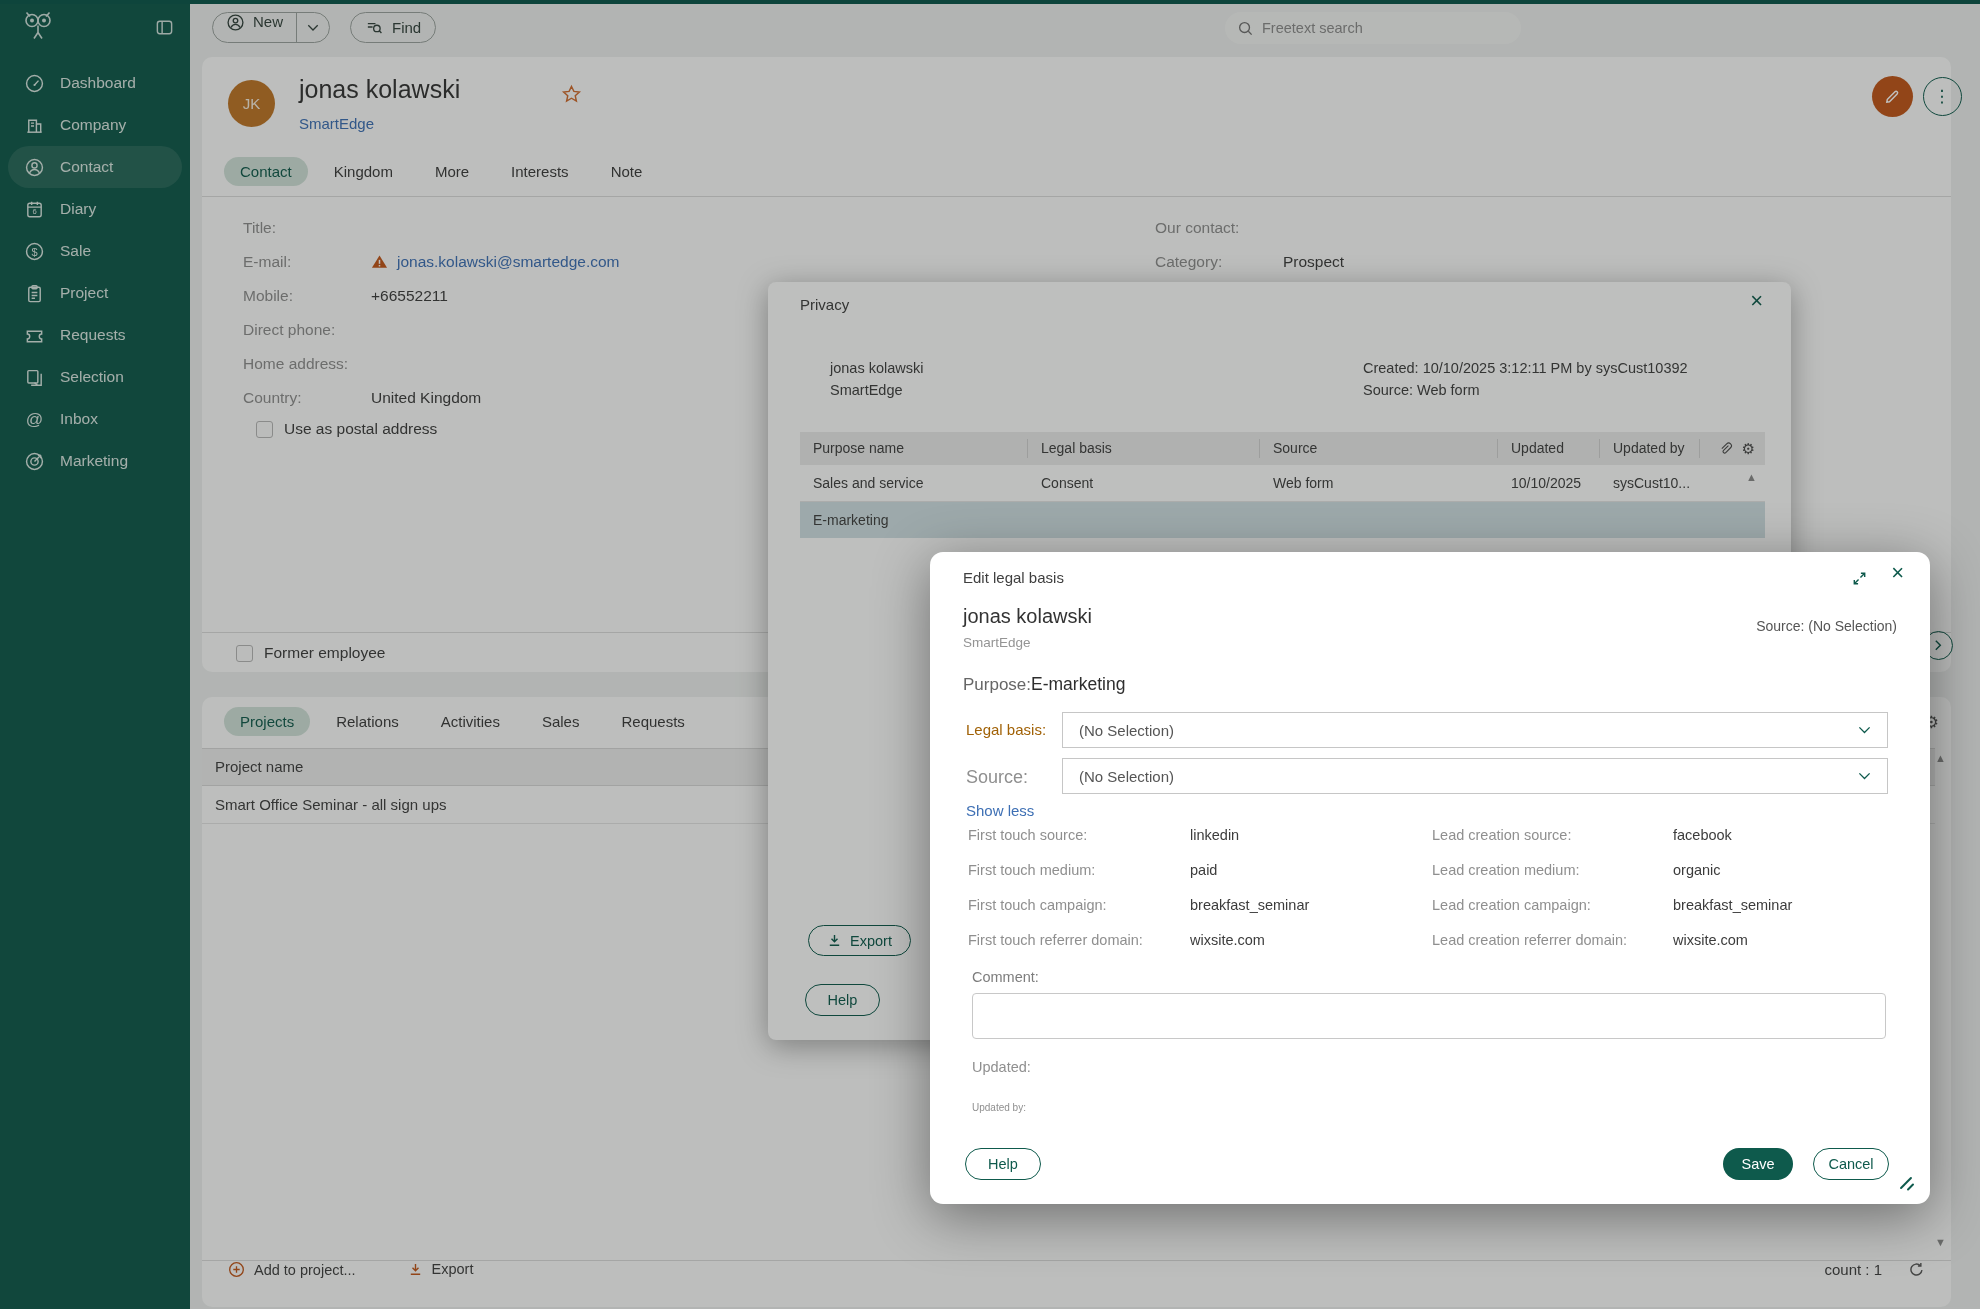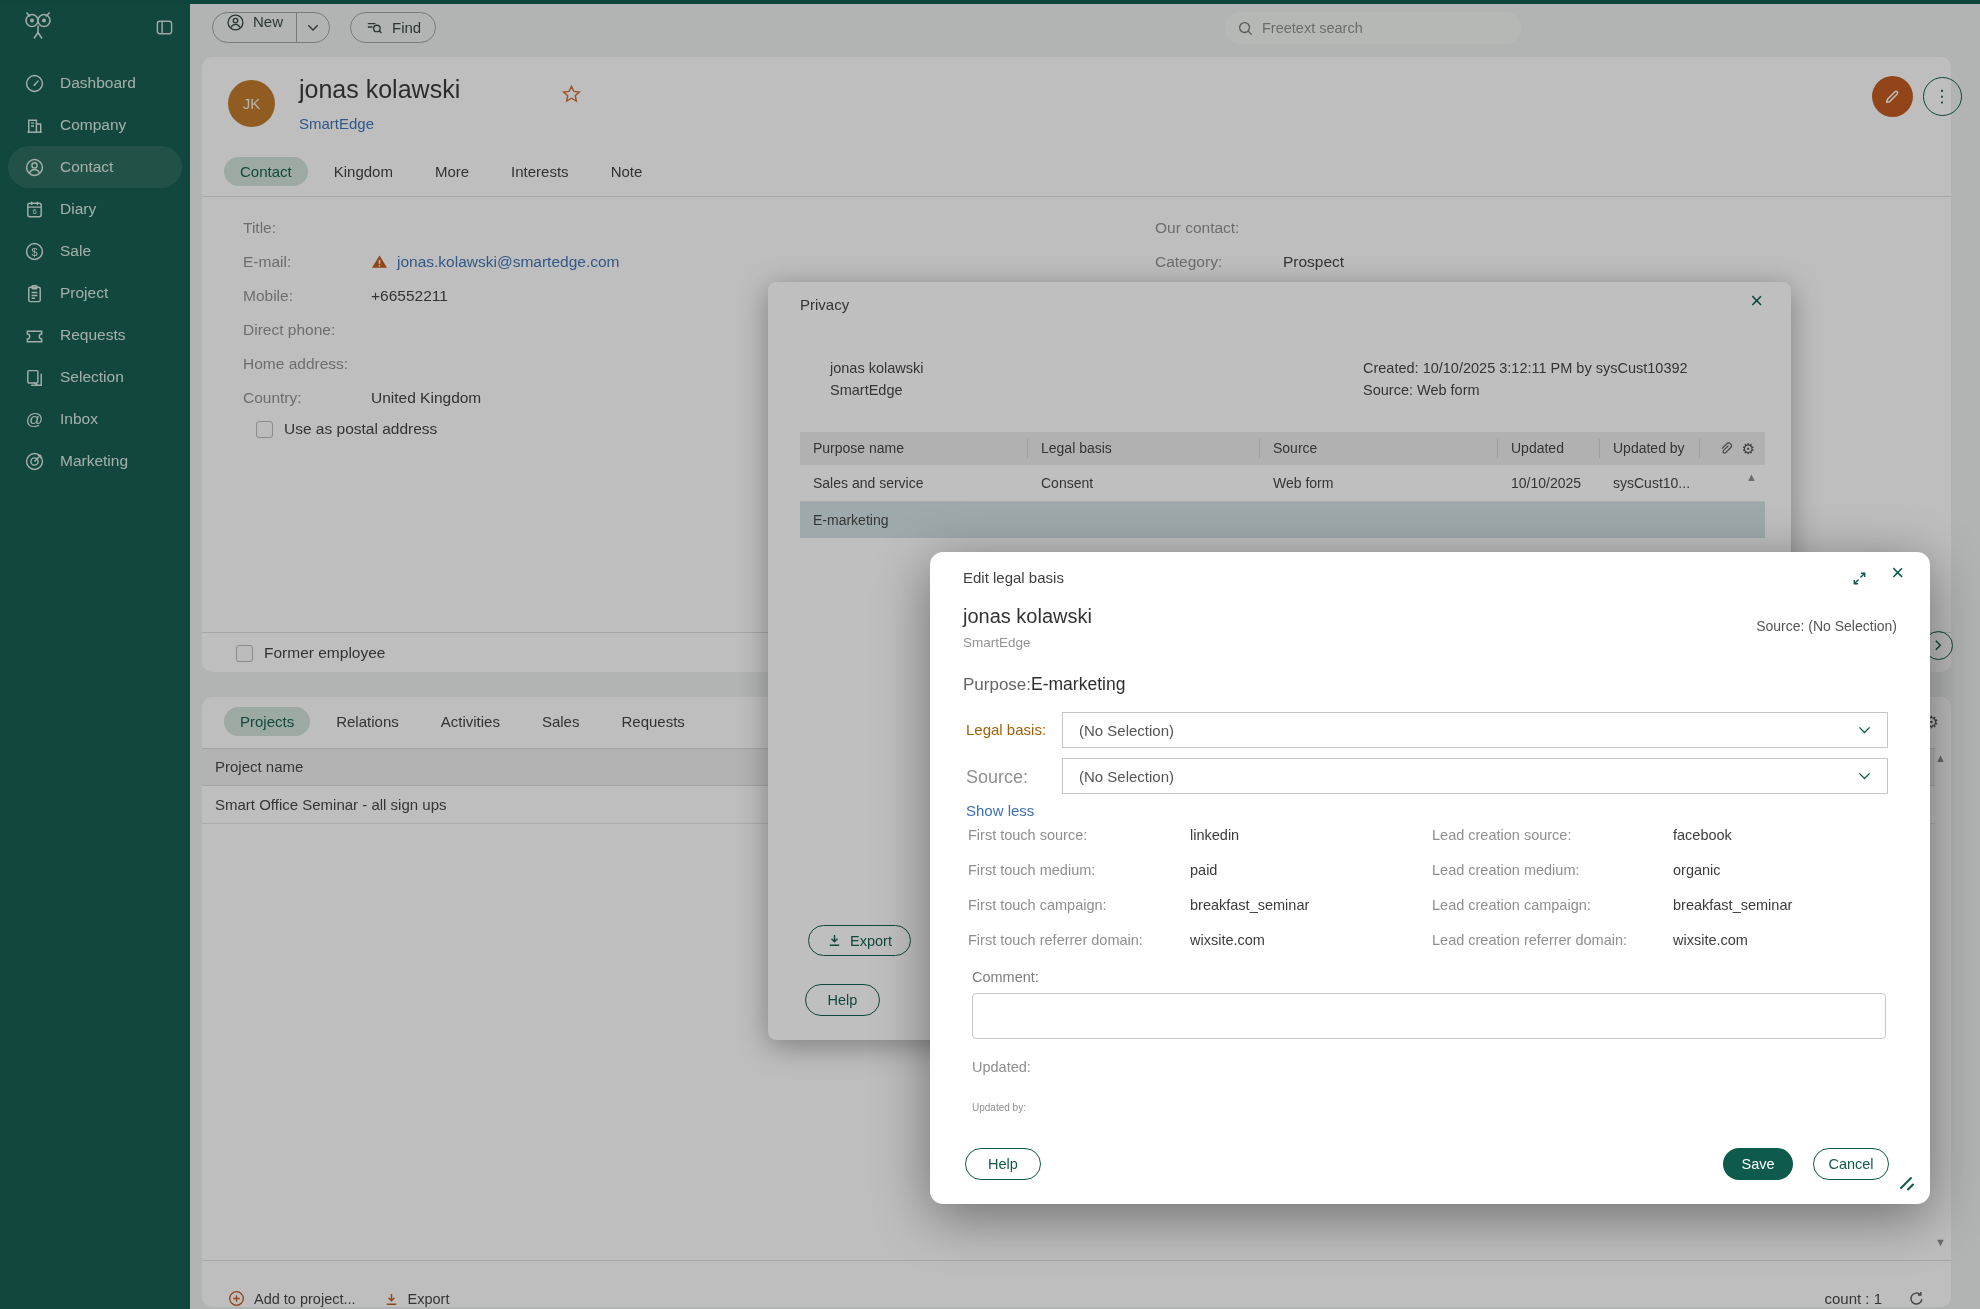--- a/index.html
+++ b/index.html
@@ -41,21 +41,21 @@
   .fgrid .val{color:#3d3d3d}
   .link{color:#3d6fb4;cursor:pointer}
   .cb{width:17px;height:17px;border:1px solid #b5b5b5;border-radius:3px;background:#f8f8f8;display:inline-block}
   .cb-row{display:flex;align-items:center;gap:11px;font-size:15.5px;color:#3d3d3d}
   
   .thead{display:flex;background:#ececec;border-top:1px solid #d6d6d6;border-bottom:1px solid #d6d6d6;font-size:15px;color:#3f3f3f;align-items:center}
   .trow{display:flex;font-size:15px;color:#3f3f3f;align-items:center;border-bottom:1px solid #e3e3e3}
   .cell{padding-left:13px;overflow:hidden;white-space:nowrap}
   .sarrow{color:#8a8a8a;font-size:11px;line-height:10px;cursor:pointer}
   
-  .toolbar{position:absolute;left:0;right:0;bottom:0;height:46px;display:flex;align-items:flex-end;padding:0 26px;gap:28px;font-size:14.5px;color:#3f3f3f}
+  .toolbar{position:absolute;left:0;right:0;bottom:0;height:46px;display:flex;align-items:flex-start;padding:0 26px;gap:52px;font-size:14.5px;color:#3f3f3f}
   .tool-item{display:flex;align-items:center;gap:9px;cursor:pointer}
   
   .privacy{left:768px;top:282px;width:1023px;height:758px;background:#fcfcfc;border-radius:8px;box-shadow:0 6px 30px rgba(0,0,0,.35);z-index:5;position:absolute}
   .dlg-title{font-size:15px;color:#3f3f3f}
   .pt-head{display:flex;background:#e9e9e9;height:33px;align-items:center;font-size:14px;color:#3f3f3f}
   .pt-head .cell{border-right:1px solid #cfcfcf;height:19px;line-height:19px;border-right-color:#cfcfcf}
   .pt-head .cell:last-child{border-right:none}
   .pt-row{display:flex;height:37px;align-items:center;font-size:14px;color:#3f3f3f;border-bottom:1px solid #e2e2e2}
   .obtn{border:1.5px solid #0e5a4c;color:#0e5a4c;border-radius:16px;display:flex;align-items:center;justify-content:center;gap:8px;font-size:14.5px;background:transparent;cursor:pointer}
   

